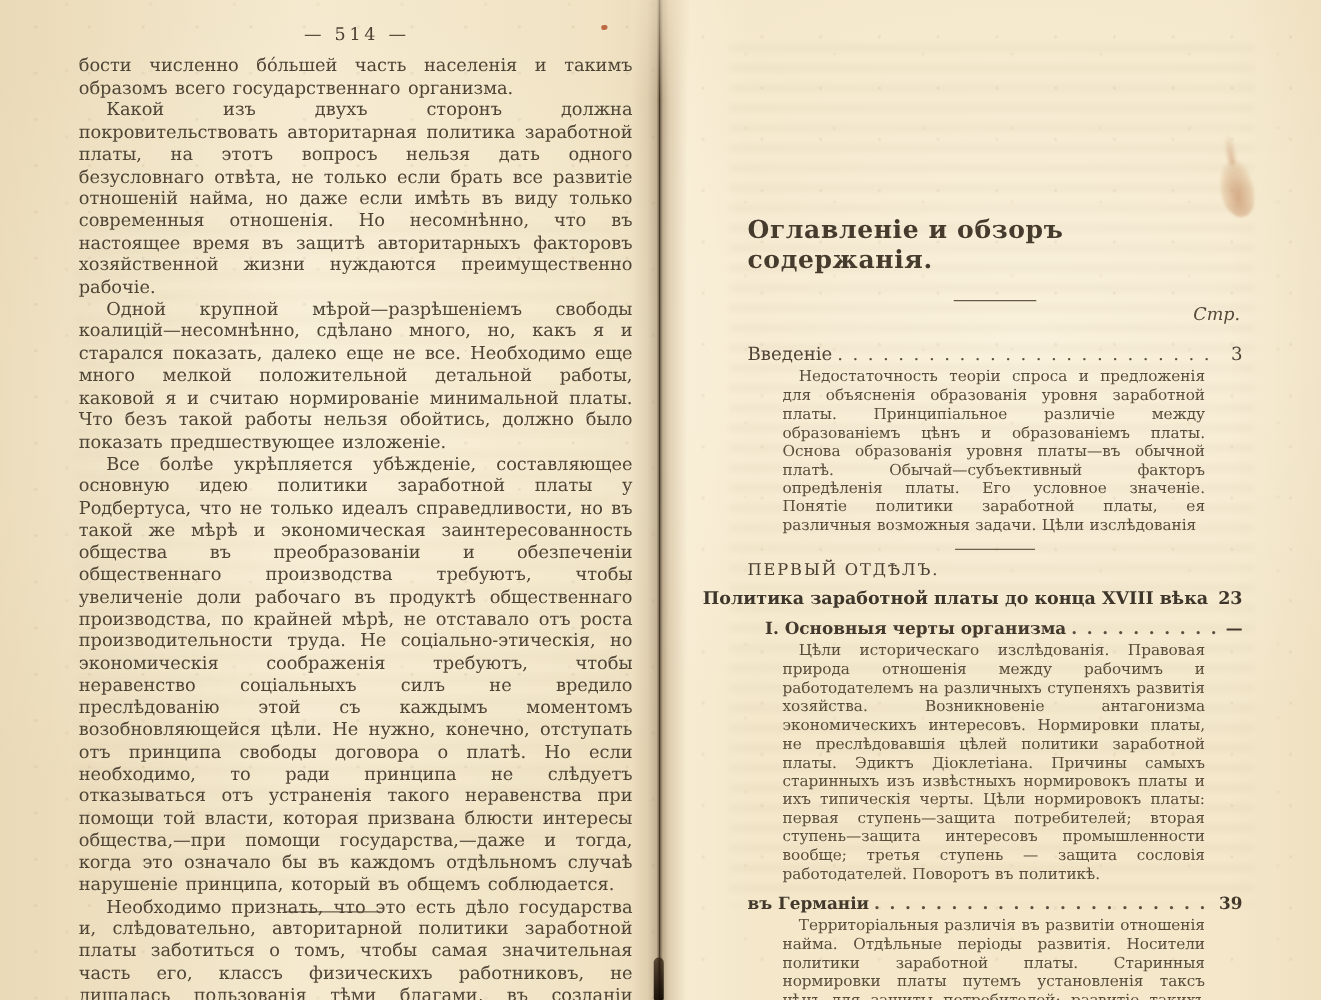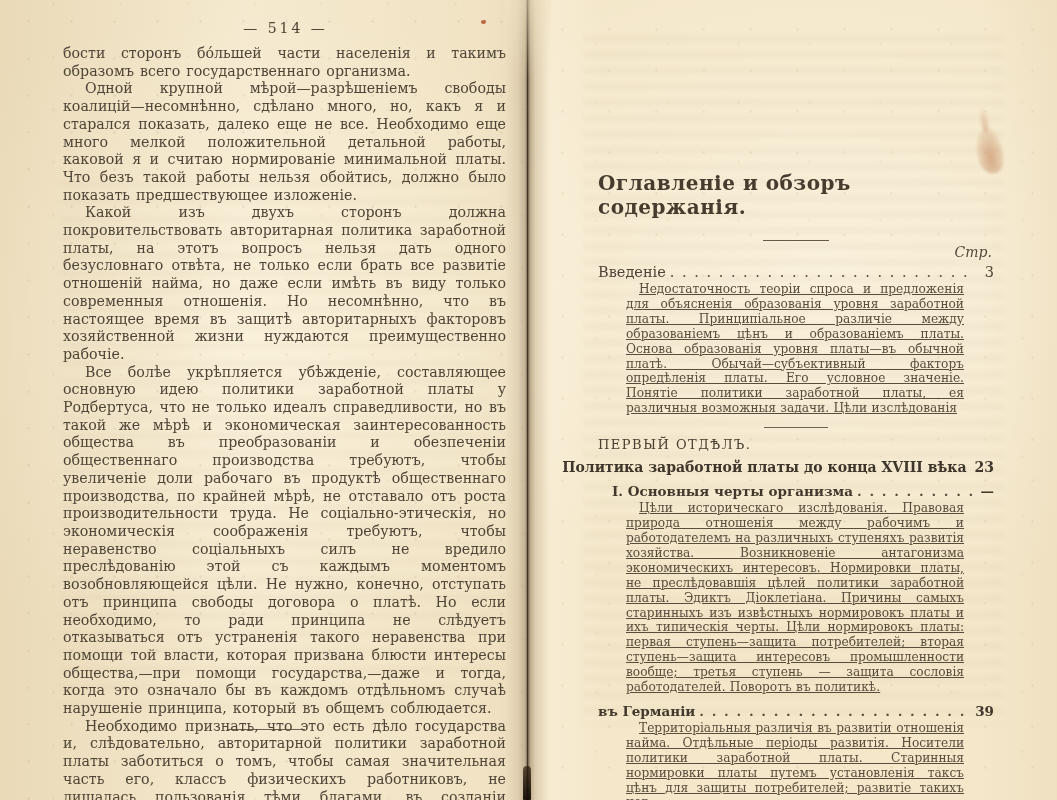--- a/index.html
+++ b/index.html
@@ -102,27 +102,27 @@
     margin:11px 0 0;text-align:left;
     font-size:20px;font-weight:bold;letter-spacing:0.5px;color:#453c2e;
   }
   .title-rule{width:66px;height:0;border-top:1.5px solid rgba(86,72,56,0.9);margin:21px auto 0;}
   .str-label{margin:3px 2px 0 0;text-align:right;font-style:italic;font-size:14px;color:#55493a;}
 
   .toc-row{display:flex;align-items:baseline;}
   .leader{flex:1 1 0;min-width:0;overflow:hidden;white-space:nowrap;letter-spacing:1.5px;margin:0 4px;color:#5a4e3e;}
   .pagenum{flex:0 0 auto;min-width:17px;text-align:right;}
 
-  .entry-intro{margin-top:4px;font-size:14.5px;}
+  .entry-intro{margin-top:16px;font-size:14.5px;}
   .entry-intro .entry-label{flex:0 0 auto;}
 
   .annotation{
     margin:2px 30px 0 28px;text-indent:13px;
     font-size:12.2px;line-height:14.9px;text-align:justify;
-    color:#594d3c;word-spacing:0.5px;text-decoration:underline;
+    color:#594d3c;word-spacing:0.5px;
   }
   .mid-rule{width:64px;height:0;border-top:1.4px solid rgba(86,72,56,0.85);margin:11px auto 0;}
   .section-label{margin-top:9px;text-align:left;font-size:13px;letter-spacing:1.5px;color:#4a4032;}
   .section-heading{margin-top:7px;font-size:14px;font-weight:bold;color:#3e362a;justify-content:flex-end;}
   .section-heading .heading-label{flex:0 0 auto;white-space:nowrap;}
   .sub-entry{margin-top:8px;font-size:13.5px;font-weight:bold;color:#42392c;}
   .sub-entry .row1{padding-left:14px;}
   .sub-entry .row1.justified{text-align:justify;text-align-last:justify;}
   .sub-entry .toc-row{font-weight:bold;justify-content:space-between;}
   .sub-indent{display:flex;align-items:baseline;padding-left:14px;}
@@ -130,23 +130,23 @@
 </style>
 </head>
 <body>
 
 <div class="spread">
 
   <div class="page page-left">
     <div class="ghost ghost-left"></div>
     <div class="running-head">— 514 —</div>
     <div class="body-text">
-      <p class="continuation">бости сторонъ бо́льшей части населенія и такимъ образомъ всего государственнаго организма.</p>
+      <p class="continuation">бости численно бо́льшей часть населенія и такимъ образомъ всего государственнаго организма.</p>
+      <p>Какой изъ двухъ сторонъ должна покровительствовать авторитарная политика заработной платы, на этотъ вопросъ нельзя дать одного безусловнаго отвѣта, не только если брать все развитіе отношеній найма, но даже если имѣть въ виду только современныя отношенія. Но несомнѣнно, что въ настоящее время въ защитѣ авторитарныхъ факторовъ хозяйственной жизни нуждаются преимущественно рабочіе.</p>
       <p>Одной крупной мѣрой—разрѣшеніемъ свободы коалицій—несомнѣнно, сдѣлано много, но, какъ я и старался показать, далеко еще не все. Необходимо еще много мелкой положительной детальной работы, каковой я и считаю нормированіе минимальной платы. Что безъ такой работы нельзя обойтись, должно было показать предшествующее изложеніе.</p>
-      <p>Какой изъ двухъ сторонъ должна покровительствовать авторитарная политика заработной платы, на этотъ вопросъ нельзя дать одного безусловнаго отвѣта, не только если брать все развитіе отношеній найма, но даже если имѣть въ виду только современныя отношенія. Но несомнѣнно, что въ настоящее время въ защитѣ авторитарныхъ факторовъ хозяйственной жизни нуждаются преимущественно рабочіе.</p>
       <p>Все болѣе укрѣпляется убѣжденіе, составляющее основную идею политики заработной платы у Родбертуса, что не только идеалъ справедливости, но въ такой же мѣрѣ и экономическая заинтересованность общества въ преобразованіи и обезпеченіи общественнаго производства требуютъ, чтобы увеличеніе доли рабочаго въ продуктѣ общественнаго производства, по крайней мѣрѣ, не отставало отъ роста производительности труда. Не соціально-этическія, но экономическія соображенія требуютъ, чтобы неравенство соціальныхъ силъ не вредило преслѣдованію этой съ каждымъ моментомъ возобновляющейся цѣли. Не нужно, конечно, отступать отъ принципа свободы договора о платѣ. Но если необходимо, то ради принципа не слѣдуетъ отказываться отъ устраненія такого неравенства при помощи той власти, которая призвана блюсти интересы общества,—при помощи государства,—даже и тогда, когда это означало бы въ каждомъ отдѣльномъ случаѣ нарушеніе принципа, который въ общемъ соблюдается.</p>
       <p>Необходимо признать, что это есть дѣло государства и, слѣдовательно, авторитарной политики заработной платы заботиться о томъ, чтобы самая значительная часть его, классъ физическихъ работниковъ, не лишалась пользованія тѣми благами, въ созданіи которыхъ она участвовала.</p>
     </div>
     <div class="end-rule"></div>
   </div>
 
   <div class="gutter"></div>
   <div class="gutter-bottom"></div>
   <div class="speck"></div>
 

